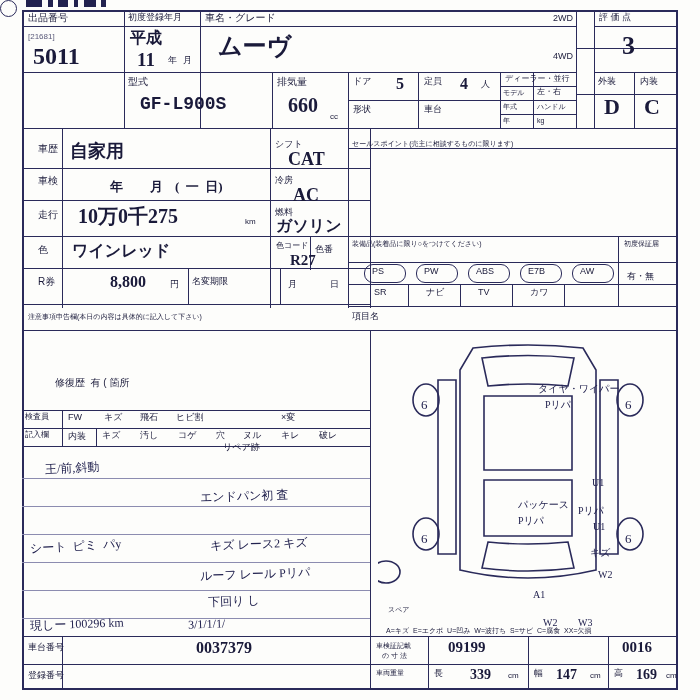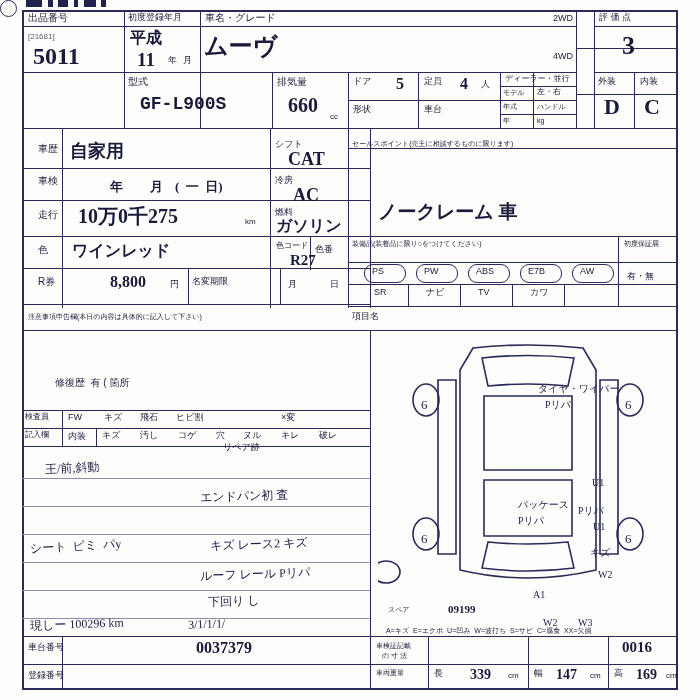--- a/index.html
+++ b/index.html
@@ -79,21 +79,21 @@
   <div class="t lbl8 faint" style="left:28px;top:33px;">[21681]</div>
   <div class="t big" style="left:33px;top:44px;font-size:24px;">5011</div>
 
   <div class="t lbl9" style="left:128px;top:13px;">初度登録年月</div>
   <div class="t big" style="left:130px;top:30px;font-size:16px;">平成</div>
   <div class="t big" style="left:137px;top:50px;font-size:19px;">11</div>
   <div class="t lbl9" style="left:168px;top:56px;">年</div>
   <div class="t lbl9" style="left:183px;top:56px;">月</div>
 
   <div class="t lbl" style="left:205px;top:13px;">車名・グレード</div>
-  <div class="t big" style="left:204px;top:34px;font-size:24px;">ムーヴ</div>
+  <div class="t big" style="left:218px;top:34px;font-size:24px;">ムーヴ</div>
 
   <div class="t lbl9" style="left:553px;top:14px;">2WD</div>
   <div class="round" style="left:547px;top:12px;width:15px;height:15px;"></div>
   <div class="t lbl9" style="left:553px;top:52px;">4WD</div>
 
   <div class="t lbl9" style="left:599px;top:13px;">評 価 点</div>
   <div class="t big" style="left:622px;top:32px;font-size:26px;">3</div>
 
   <div class="t lbl9" style="left:598px;top:77px;">外装</div>
   <div class="t lbl9" style="left:640px;top:77px;">内装</div>
@@ -176,21 +176,20 @@
 
   <div class="ln hl" style="left:348px;top:148px;width:328px;"></div>
   <div class="ln hl" style="left:348px;top:236px;width:328px;"></div>
   <div class="ln hl" style="left:348px;top:262px;width:328px;"></div>
   <div class="ln hl" style="left:348px;top:284px;width:328px;"></div>
   <div class="ln hl" style="left:348px;top:306px;width:328px;"></div>
   <div class="ln hl" style="left:348px;top:330px;width:328px;"></div>
   <div class="ln vl" style="left:618px;top:236px;height:70px;"></div>
 
   <div class="t lbl7" style="left:352px;top:140px;">セールスポイント(売主に相談するものに限ります)</div>
-  <div class="t big" style="left:378px;top:202px;font-size:19px;">ノークレーム 車</div>
 
   <div class="t lbl7" style="left:352px;top:240px;">装備品(装着品に限り○をつけてください)</div>
   <div class="t lbl7" style="left:624px;top:240px;">初度保証届</div>
   <div class="t lbl9" style="left:627px;top:272px;">有・無</div>
   <div class="t lbl9" style="left:352px;top:312px;">項目名</div>
 
   <div id="equip1">
       <div style="position: absolute; left: 364px; top: 264px; width: 40px; height: 17px; border: 1.4px solid rgb(42, 42, 90); border-radius: 9px;"></div>
       <div class="t lbl9" style="left: 372px; top: 267px;">PS</div>
       <div style="position: absolute; left: 416px; top: 264px; width: 40px; height: 17px; border: 1.4px solid rgb(42, 42, 90); border-radius: 9px;"></div>
@@ -329,16 +328,16 @@
   <div class="t lbl9" style="left:434px;top:669px;">長</div>
   <div class="t big" style="left:470px;top:668px;font-size:14px;">339</div>
   <div class="t lbl8" style="left:508px;top:672px;">cm</div>
   <div class="t lbl9" style="left:534px;top:669px;">幅</div>
   <div class="t big" style="left:556px;top:668px;font-size:14px;">147</div>
   <div class="t lbl8" style="left:590px;top:672px;">cm</div>
   <div class="t lbl9" style="left:614px;top:669px;">高</div>
   <div class="t big" style="left:636px;top:668px;font-size:14px;">169</div>
   <div class="t lbl8" style="left:666px;top:672px;">cm</div>
 
-  <div class="t big" style="left:448px;top:604px;font-size:11px;">09199</div>
+  <div class="t big" style="left:448px;top:640px;font-size:15px;">09199</div>
   <div class="t big" style="left:622px;top:640px;font-size:15px;">0016</div>
 
 </div>
 
 </body></html>

